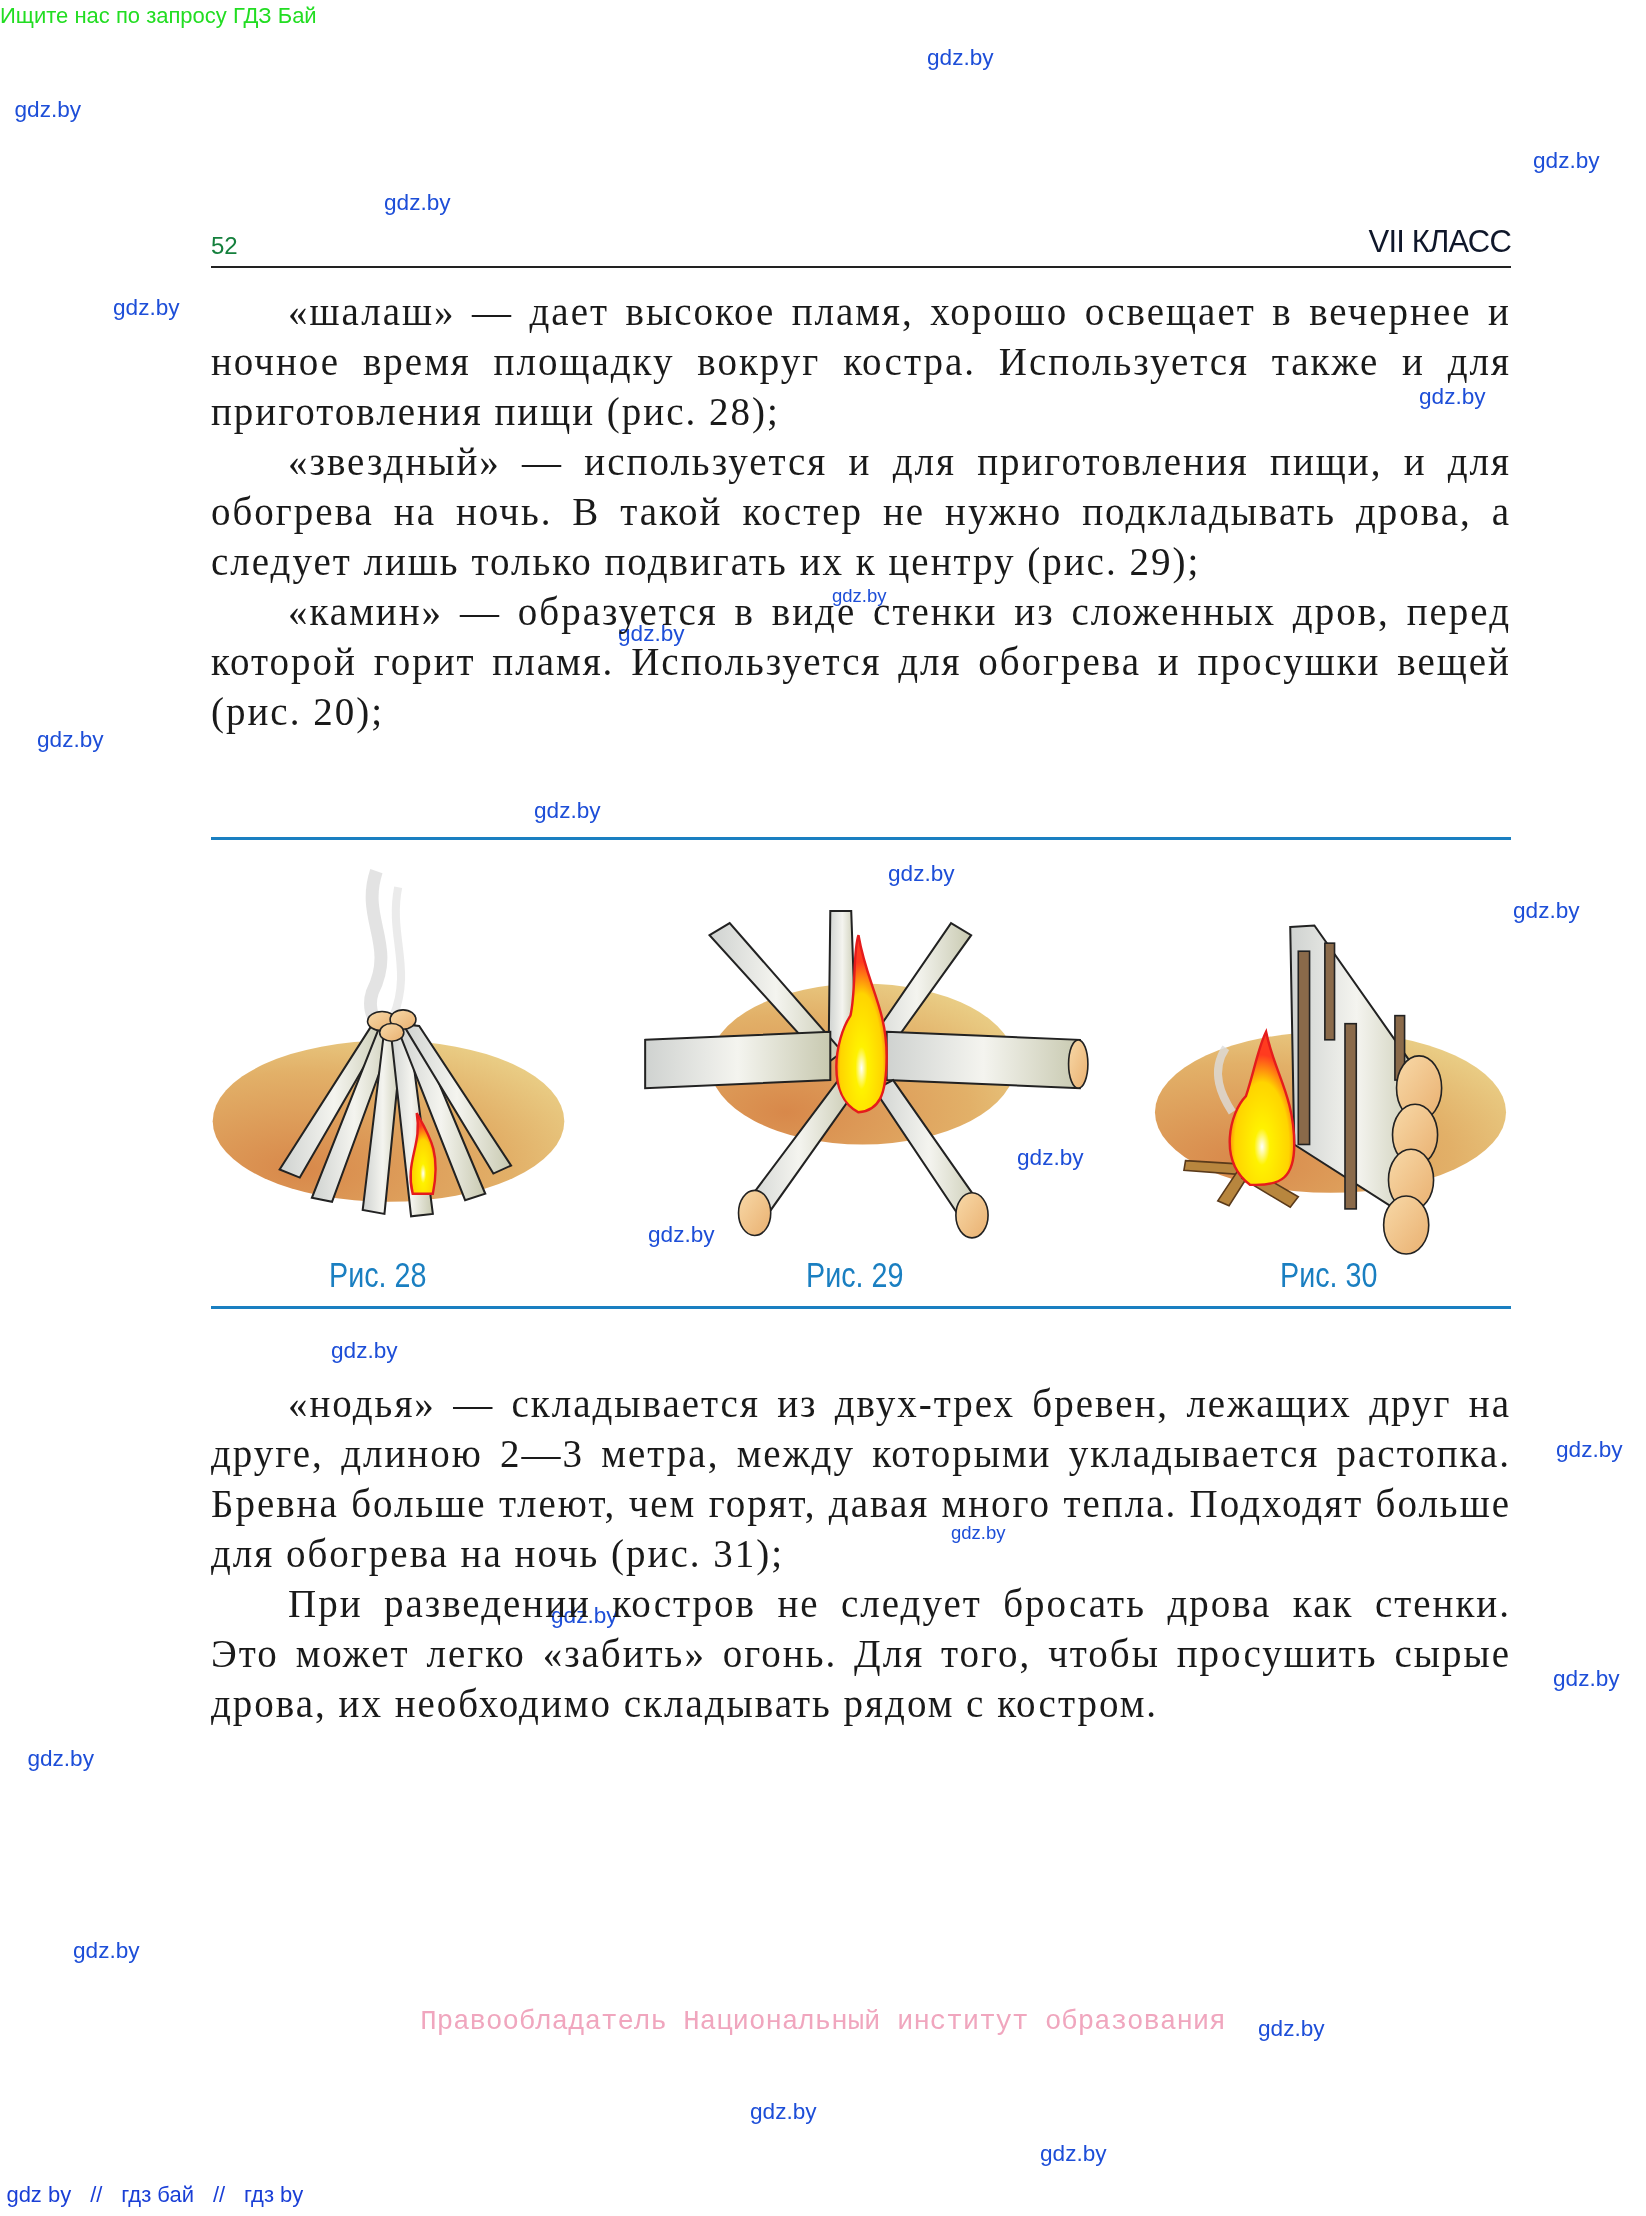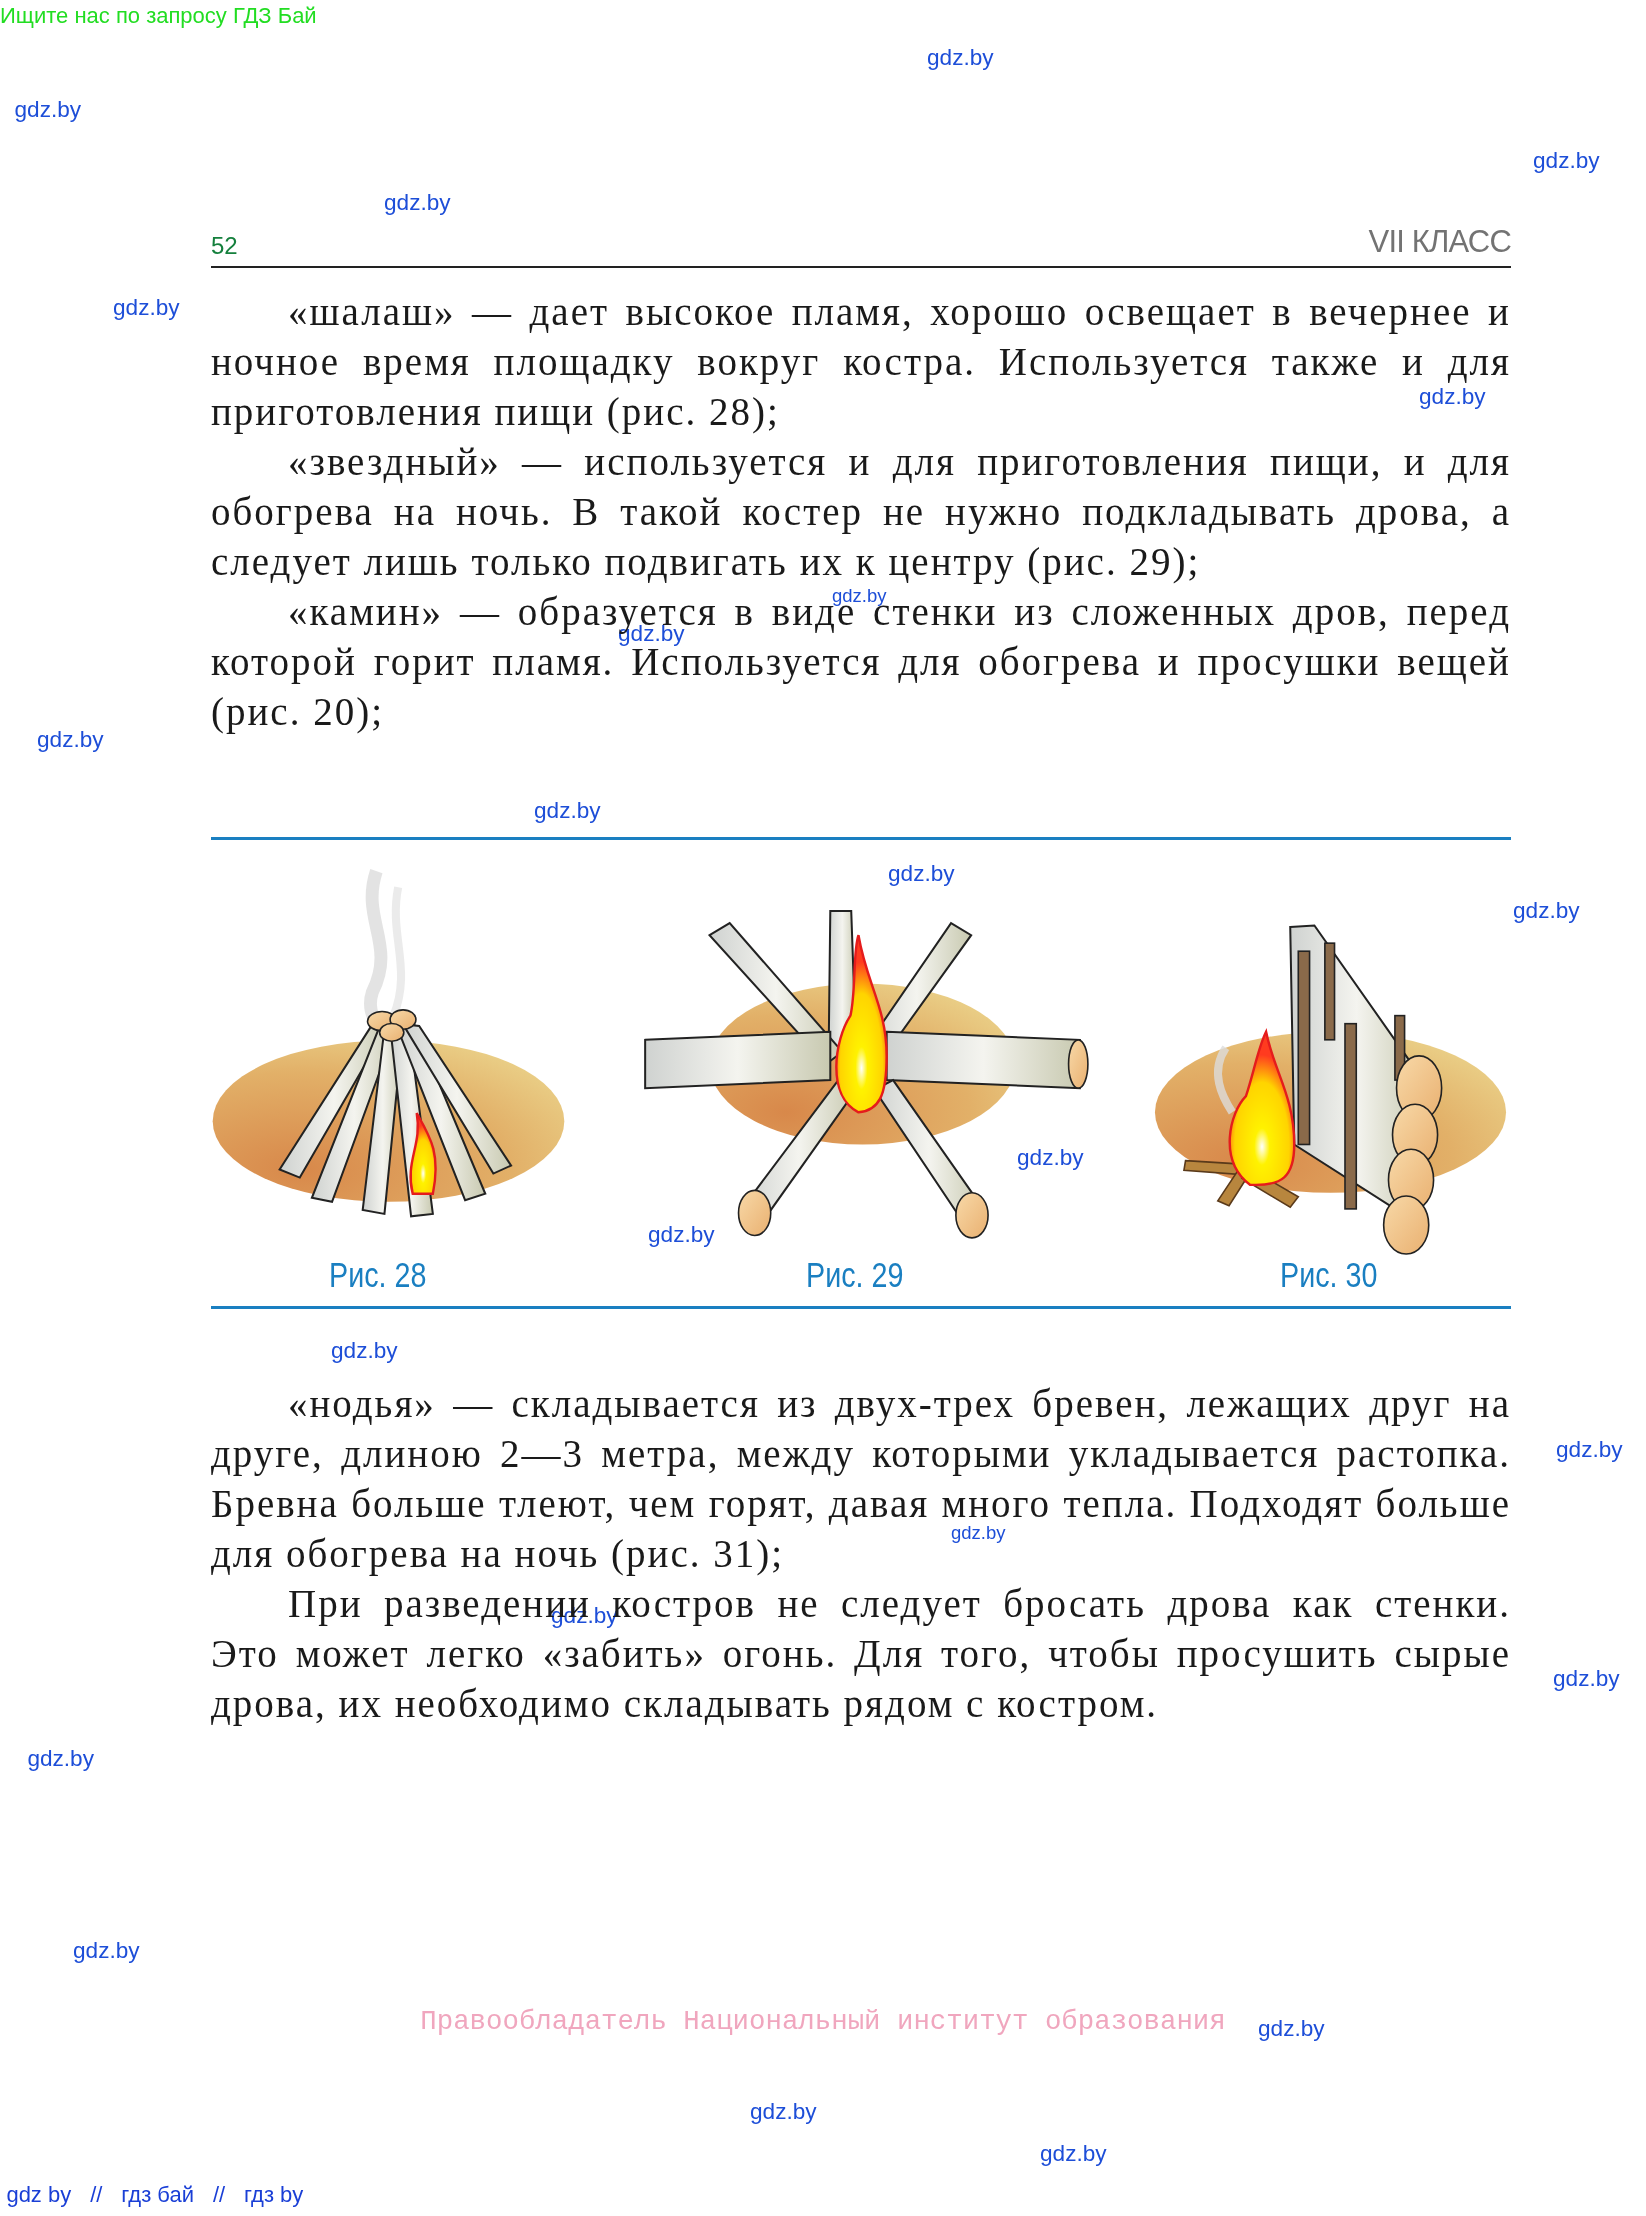--- a/index.html
+++ b/index.html
@@ -2,21 +2,21 @@
 <html style="font-size:13px"><head>
 <meta charset="utf-8">
 <style>
   html, body { margin: 0; padding: 0; background: #ffffff; }
   body { width: 1646px; height: 2216px; position: relative; overflow: hidden; font-family: "Liberation Serif", serif; color: #1a1a1a; }
   .wm { position: absolute; font-family: "Liberation Sans", sans-serif; font-size: 22.6px; color: #1d4ed8; white-space: nowrap; }
   .wm.small { font-size: 18.5px; }
   .top-banner { position: absolute; left: 0; width: 1646px; top: 3.2px; font-family: "Liberation Sans", sans-serif; font-size: 22px; color: #22dd22; }
   .header { position: absolute; left: 211px; width: 1300px; top: 216px; height: 50px; border-bottom: 2.4px solid #222; }
   .page-num { position: absolute; left: 0; bottom: 6.4px; font-family: "Liberation Sans", sans-serif; font-size: 24px; color: #15803d; }
-  .grade { position: absolute; right: 0; bottom: 6.4px; font-family: "Liberation Sans", sans-serif; font-size: 31px; color: #737373; letter-spacing: -0.8px; }
+  .grade { position: absolute; right: 0; bottom: 6.4px; font-family: "Liberation Sans", sans-serif; font-size: 31px; color: #0f172a; letter-spacing: -0.8px; }
   .body-text { position: absolute; left: 211px; width: 1300px; font-size: 39px; line-height: 50px; text-align: justify; letter-spacing: 2px; }
   .body-text p { margin: 0; text-indent: 77px; }
   .rule-blue { position: absolute; left: 211px; width: 1300px; height: 3.2px; background: #1a7fc1; }
   .fig-caption { position: absolute; font-family: "Liberation Sans", sans-serif; font-size: 35px; color: #1a7fc1; transform: scaleX(0.82); transform-origin: left center; }
   .footer-rights { position: absolute; left: 0; width: 1646px; top: 2006px; text-align: center; font-family: Liberation Mono, monospace; font-size: 27.4px; color: #f0a6be; }
   .footer-links { position: absolute; left: 0; width: 1646px; top: 2182px; text-align: left; font-family: "Liberation Sans", sans-serif; font-size: 22px; color: #1a3fd6; }
   .footer-links span { margin: 0 6.4px; }
   svg { position: absolute; overflow: visible; }
 </style>
 </head>

